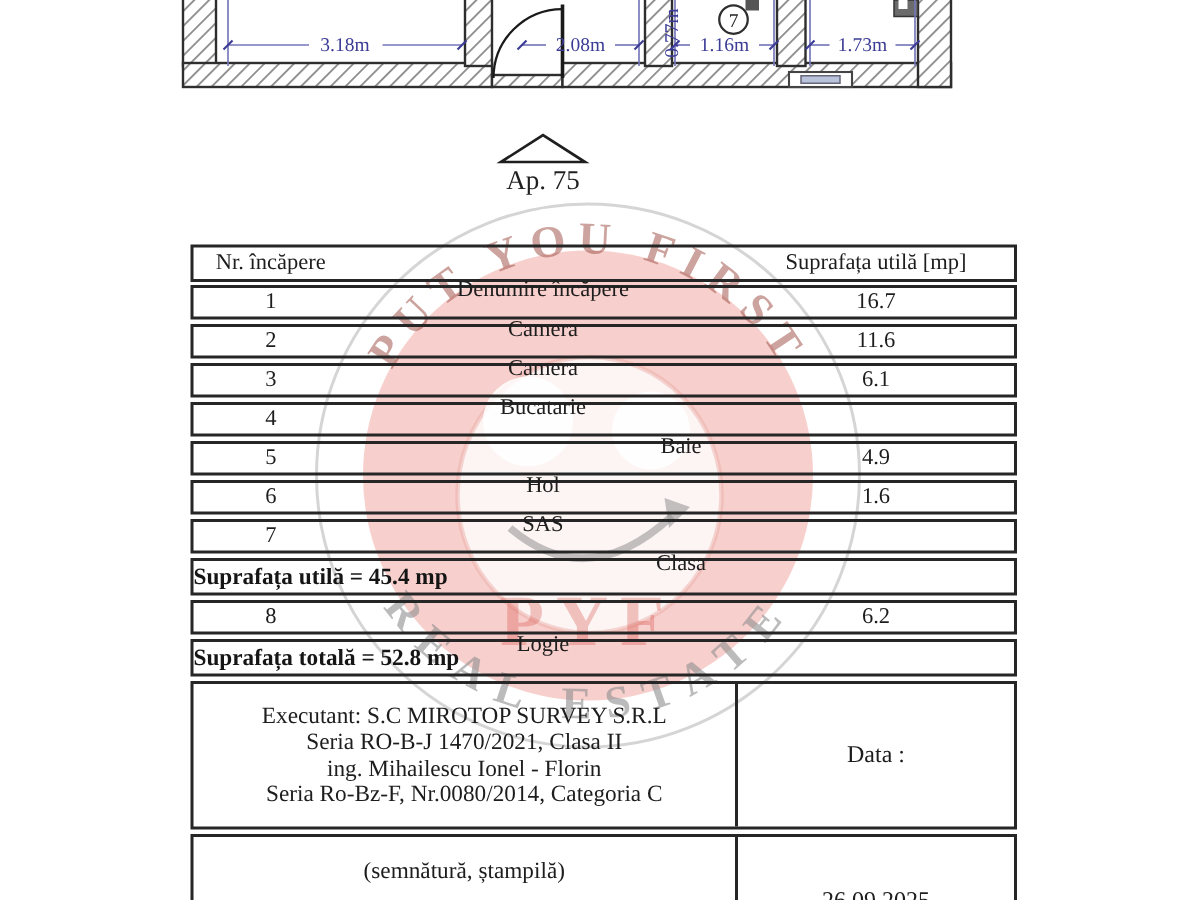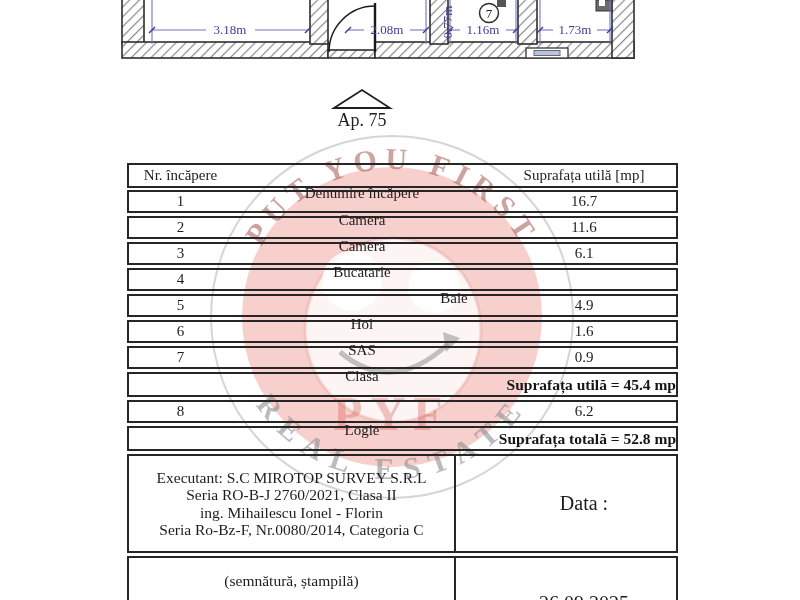--- a/index.html
+++ b/index.html
@@ -10,29 +10,29 @@
   #plan{z-index:2;}
   
   #doc{position:absolute;left:127px;top:163px;width:551px;z-index:3;}
   .row{display:flex;align-items:center;border:2px solid #262626;margin-bottom:3px;
        height:23px;box-sizing:border-box;font-size:15px;color:#1d1d1d;}
   .row.hdr{height:25px;margin-bottom:2px;}
   .c1{width:103px;text-align:center;}
   .c2{flex:1;text-align:center;border-left:2px solid #262626;border-right:2px solid #262626;
       align-self:stretch;display:flex;align-items:center;justify-content:center;margin-top:28px;}
   .c3{width:184px;text-align:center;}
-  .span-row{display:block;text-align:right;border:2px solid #262626;margin-bottom:3px;
+  .span-row{display:block;text-align:left;border:2px solid #262626;margin-bottom:3px;
        height:25px;line-height:22px;box-sizing:border-box;font-weight:bold;font-size:15.5px;color:#151515;}
   .block{display:flex;border:2px solid #262626;margin-bottom:3px;box-sizing:border-box;color:#1d1d1d;}
   #executant-block{height:99px;}
   #signature-block{height:75px;}
   .block .left{flex:1;display:flex;flex-direction:column;align-items:center;justify-content:center;
        text-align:center;font-size:15.5px;line-height:17.5px;}
   .block .right{width:184px;border-left:2px solid #262626;display:flex;align-items:center;
-       justify-content:center;font-size:20px;padding-left:36px;}
+       justify-content:center;font-size:16px;}
   #signature-block .left{justify-content:flex-start;padding-top:14px;}
   #signature-block .right{align-items:flex-start;padding-top:34px;}
   .dim-text{font-family:"Liberation Serif",serif;font-size:13px;fill:#3c3c96;}
   .plan-line{stroke:#7676bb;stroke-width:1.1;}
   .tick{stroke:#3c3c96;stroke-width:1.4;}
   .wall{fill:url(#hatch);stroke:#2e2e2e;stroke-width:1.6;}
 </style>
 </head>
 <body>
 
@@ -167,37 +167,36 @@
       <div class="c3">4.9</div>
     </div>
     <div class="row">
       <div class="c1">6</div>
       <div class="c2">SAS</div>
       <div class="c3">1.6</div>
     </div>
     <div class="row">
       <div class="c1">7</div>
       <div class="c2">Clasa</div>
-      <div class="c3">0.9</div>
     </div>
 
     <div class="span-row">Suprafața utilă = 45.4 mp</div>
 
     <div class="row">
       <div class="c1">8</div>
       <div class="c2">Logie</div>
       <div class="c3">6.2</div>
     </div>
 
     <div class="span-row">Suprafața totală = 52.8 mp</div>
 
     <div class="block" id="executant-block">
       <div class="left">
         <div>Executant: S.C MIROTOP SURVEY S.R.L</div>
-        <div>Seria RO-B-J 2760/2021, Clasa II</div>
+        <div>Seria RO-B-J 1470/2021, Clasa II</div>
         <div>ing. Mihailescu Ionel - Florin</div>
         <div>Seria Ro-Bz-F, Nr.0080/2014, Categoria C</div>
       </div>
       <div class="right">Data :</div>
     </div>
 
     <div class="block" id="signature-block">
       <div class="left">(semnătură, ștampilă)</div>
       <div class="right">26.09.2025</div>
     </div>

